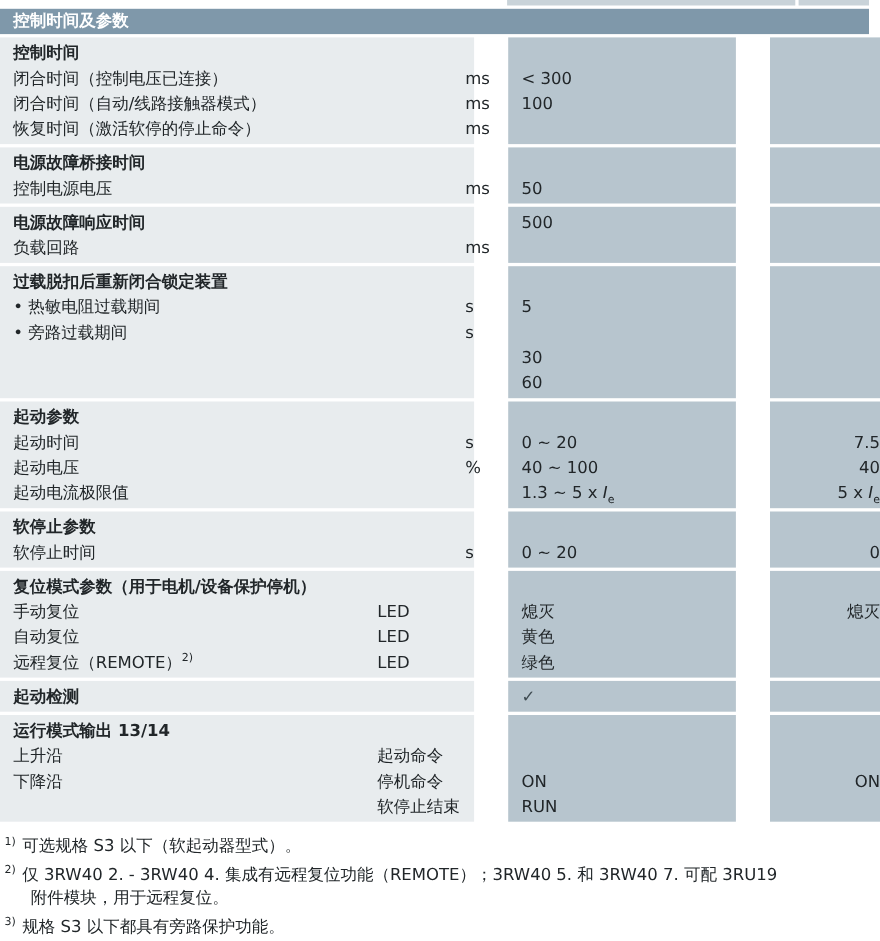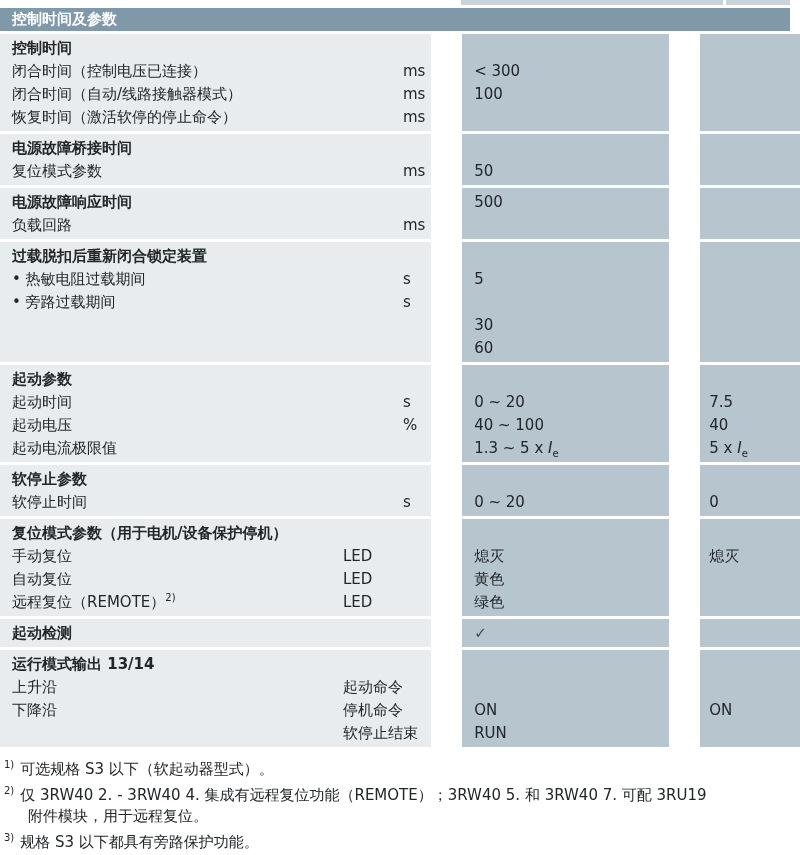--- a/index.html
+++ b/index.html
@@ -19,24 +19,24 @@
     background:#7f98aa;color:#ffffff;font-weight:bold;
     padding-left:12px;margin-bottom:3px;
   }
   .sec{display:flex;margin-bottom:3px;gap:28px;}
   .cA{width:458px;background:#e8ecee;padding:3px 0 2px 0;margin-right:3px;}
   .cB{width:220px;background:#b7c5ce;padding:3px 0 2px 0;margin-right:3px;}
   .cC{width:106px;background:#b7c5ce;padding:3px 0 2px 0;}
   .r{height:23px;line-height:23px;position:relative;white-space:nowrap;}
   .cA .r{padding-left:12px;}
   .cB .r{padding-left:12px;}
-  .cC .r{padding-left:9px;}
+  .cC .r{padding-left:9px;text-align:right;}
   .b .lbl{font-weight:bold;}
   .mid{position:absolute;left:343px;top:0;}
-  .unit{position:absolute;left:403px;top:0;}
+  .unit{position:absolute;left:423px;top:0;}
   .var{font-style:italic;}
   sub{font-size:10px;}
   .supm{font-size:10px;vertical-align:super;line-height:0;}
   .check{color:#3e4a50;}
   .fnotes{margin-top:12px;}
   .fn{width:688px;padding-left:28px;text-indent:-24px;line-height:21px;margin-bottom:5px;}
   .fm{font-size:10px;vertical-align:super;line-height:0;margin-right:6px;}
 </style>
 </head>
 <body>
@@ -69,21 +69,21 @@
       <div class="r"></div>
         <div class="r"></div>
         <div class="r"></div>
         <div class="r"></div>
     </div>
   </div>
 
   <div class="sec">
     <div class="cA">
       <div class="r b"><span class="lbl">电源故障桥接时间</span></div>
-      <div class="r"><span class="lbl">复位模式参数</span><span class="unit">ms</span></div>
+      <div class="r"><span class="lbl">控制电源电压</span><span class="unit">ms</span></div>
     </div>
     <div class="cB">
       <div class="r"></div>
       <div class="r"><span>50</span></div>
     </div>
     <div class="cC">
       <div class="r"></div>
         <div class="r"></div>
     </div>
   </div>

